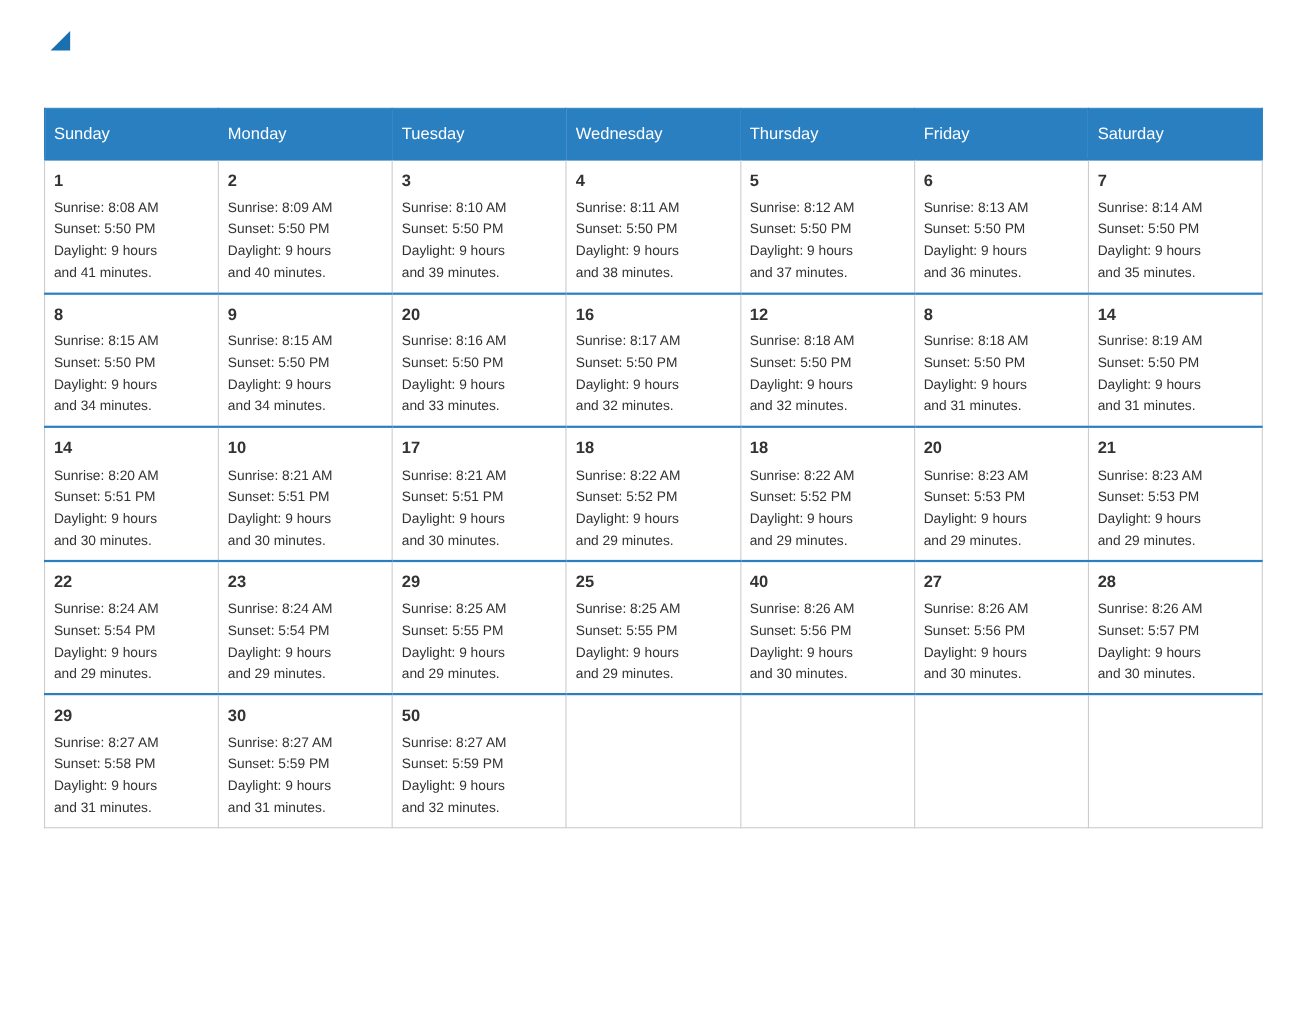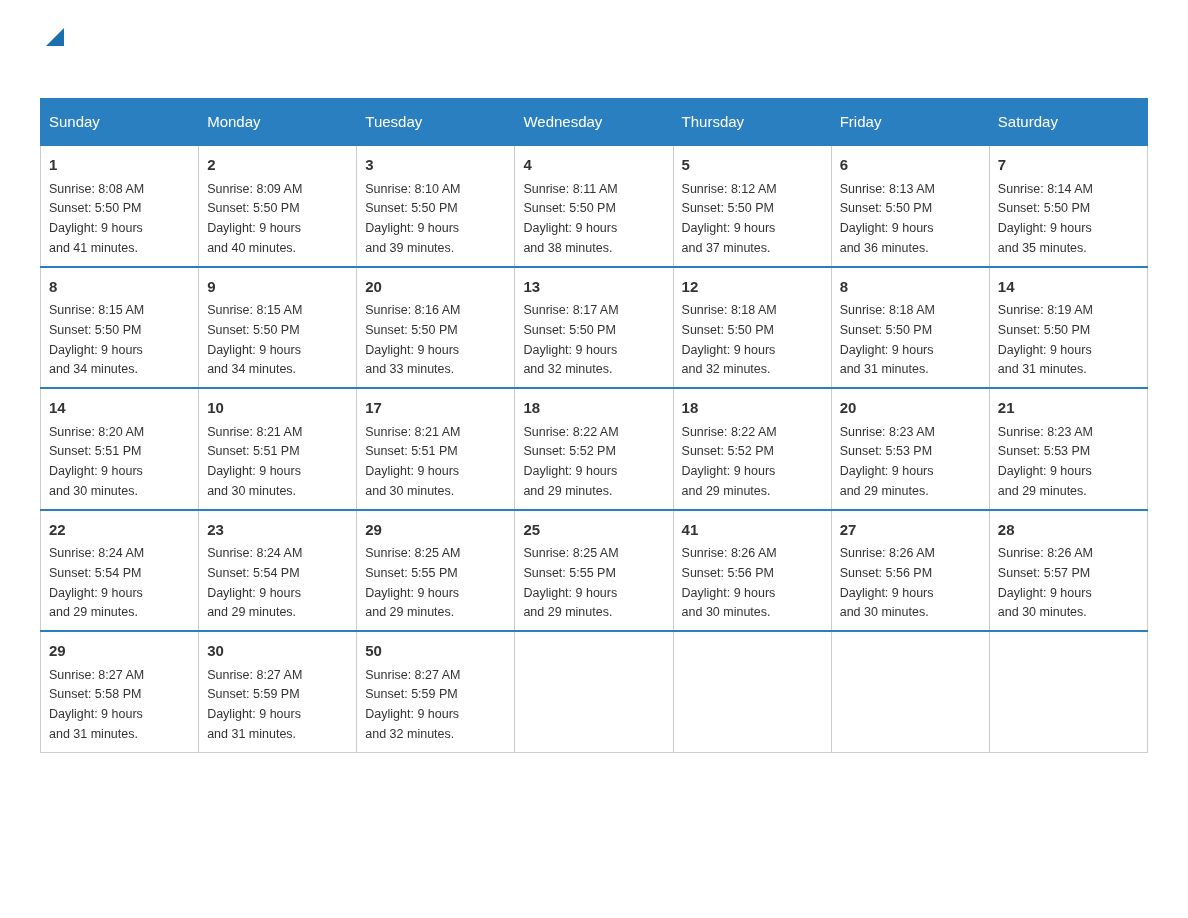--- a/index.html
+++ b/index.html
@@ -139,21 +139,21 @@
         <td><span class="day-num">7</span>
 <span class="day-info">Sunrise: 8:14 AM<br>Sunset: 5:50 PM<br>Daylight: 9 hours<br>and 35 minutes.</span></td>
       </tr>
       <tr>
         <td><span class="day-num">8</span>
 <span class="day-info">Sunrise: 8:15 AM<br>Sunset: 5:50 PM<br>Daylight: 9 hours<br>and 34 minutes.</span></td>
         <td><span class="day-num">9</span>
 <span class="day-info">Sunrise: 8:15 AM<br>Sunset: 5:50 PM<br>Daylight: 9 hours<br>and 34 minutes.</span></td>
         <td><span class="day-num">20</span>
 <span class="day-info">Sunrise: 8:16 AM<br>Sunset: 5:50 PM<br>Daylight: 9 hours<br>and 33 minutes.</span></td>
-        <td><span class="day-num">13</span>
+        <td><span class="day-num">16</span>
 <span class="day-info">Sunrise: 8:17 AM<br>Sunset: 5:50 PM<br>Daylight: 9 hours<br>and 32 minutes.</span></td>
         <td><span class="day-num">12</span>
 <span class="day-info">Sunrise: 8:18 AM<br>Sunset: 5:50 PM<br>Daylight: 9 hours<br>and 32 minutes.</span></td>
         <td><span class="day-num">8</span>
 <span class="day-info">Sunrise: 8:18 AM<br>Sunset: 5:50 PM<br>Daylight: 9 hours<br>and 31 minutes.</span></td>
         <td><span class="day-num">14</span>
 <span class="day-info">Sunrise: 8:19 AM<br>Sunset: 5:50 PM<br>Daylight: 9 hours<br>and 31 minutes.</span></td>
       </tr>
       <tr>
         <td><span class="day-num">14</span>
@@ -173,21 +173,21 @@
       </tr>
       <tr>
         <td><span class="day-num">22</span>
 <span class="day-info">Sunrise: 8:24 AM<br>Sunset: 5:54 PM<br>Daylight: 9 hours<br>and 29 minutes.</span></td>
         <td><span class="day-num">23</span>
 <span class="day-info">Sunrise: 8:24 AM<br>Sunset: 5:54 PM<br>Daylight: 9 hours<br>and 29 minutes.</span></td>
         <td><span class="day-num">29</span>
 <span class="day-info">Sunrise: 8:25 AM<br>Sunset: 5:55 PM<br>Daylight: 9 hours<br>and 29 minutes.</span></td>
         <td><span class="day-num">25</span>
 <span class="day-info">Sunrise: 8:25 AM<br>Sunset: 5:55 PM<br>Daylight: 9 hours<br>and 29 minutes.</span></td>
-        <td><span class="day-num">41</span>
+        <td><span class="day-num">40</span>
 <span class="day-info">Sunrise: 8:26 AM<br>Sunset: 5:56 PM<br>Daylight: 9 hours<br>and 30 minutes.</span></td>
         <td><span class="day-num">27</span>
 <span class="day-info">Sunrise: 8:26 AM<br>Sunset: 5:56 PM<br>Daylight: 9 hours<br>and 30 minutes.</span></td>
         <td><span class="day-num">28</span>
 <span class="day-info">Sunrise: 8:26 AM<br>Sunset: 5:57 PM<br>Daylight: 9 hours<br>and 30 minutes.</span></td>
       </tr>
       <tr>
         <td><span class="day-num">29</span>
 <span class="day-info">Sunrise: 8:27 AM<br>Sunset: 5:58 PM<br>Daylight: 9 hours<br>and 31 minutes.</span></td>
         <td><span class="day-num">30</span>

